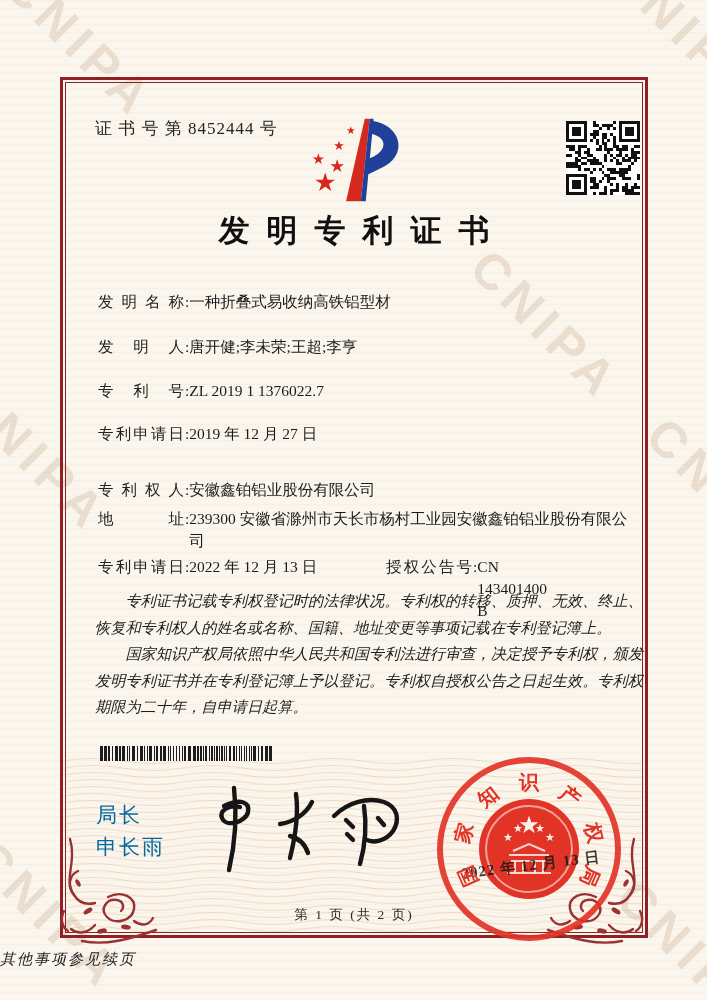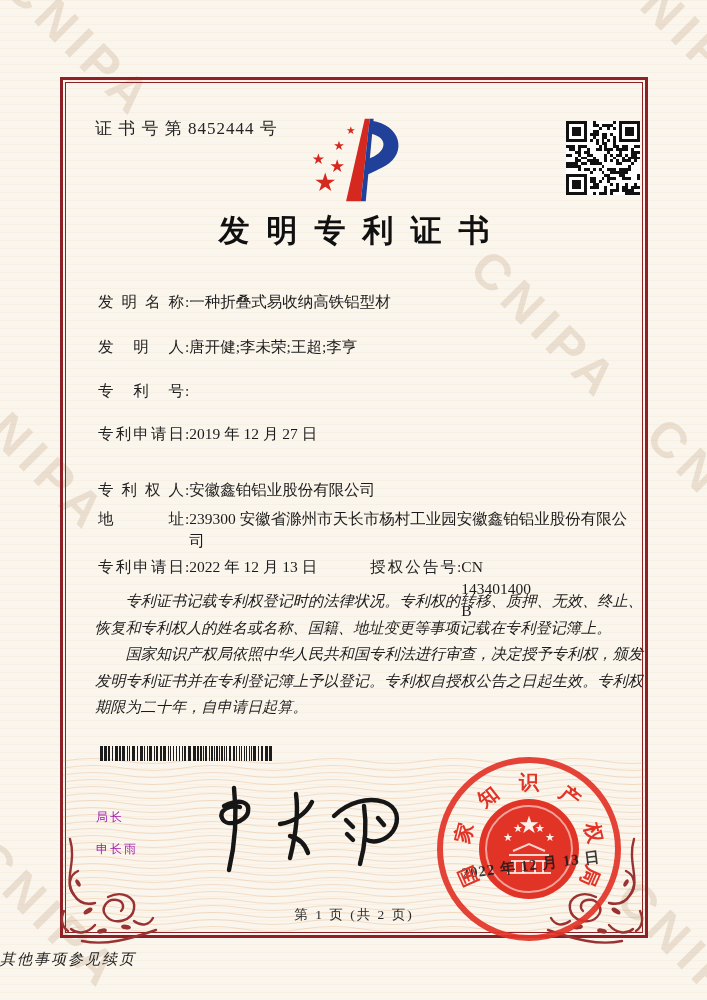--- a/index.html
+++ b/index.html
@@ -31,31 +31,31 @@
     position:absolute;left:60px;top:210px;width:588px;text-align:center;
     font-size:31px;font-weight:bold;letter-spacing:17px;text-indent:17px;color:#101010;
   }
   .row{position:absolute;left:98px;display:flex;font-size:15.5px;line-height:22px;}
   .flabel{
     display:inline-block;width:86px;flex:0 0 86px;
     text-align:justify;text-align-last:justify;color:#222;
   }
   .colon{margin-left:1px;}
   .fvalue{max-width:448px;color:#1b1b1b;}
-  .pair2{position:absolute;left:272px;top:0;display:flex;}
+  .pair2{position:absolute;left:288px;top:0;display:flex;}
   .paras{
     position:absolute;left:95px;top:588px;width:548px;
     font-size:15.2px;line-height:26.5px;font-style:italic;color:#1c1c1c;text-align:justify;
   }
   .paras p{margin:0;text-indent:2em;}
   .guilloche{position:absolute;left:63px;top:756px;width:582px;height:179px;pointer-events:none;}
   .barcode{position:absolute;left:100px;top:746px;width:180px;height:15px;font-size:0;}
   .barcode span{display:inline-block;height:15px;background:#1c1c1c;vertical-align:top;}
-  .director{position:absolute;left:96px;top:801px;font-family:Liberation Sans, sans-serif;
-    font-size:12px;color:#a21caf;line-height:32px;letter-spacing:2px;}
+  .director{position:absolute;left:96px;top:801px;font-family:Liberation Mono, monospace;
+    font-size:21px;color:#0369a1;line-height:32px;letter-spacing:2px;}
   .signature{position:absolute;left:196px;top:776px;width:215px;height:102px;}
   .flourish{position:absolute;width:118px;height:118px;top:833px;}
   .flourish.fl-left{left:50px;}
   .flourish.fl-right{left:536px;transform:scaleX(-1);}
   .seal{position:absolute;left:432px;top:752px;width:194px;height:194px;}
   .seal-ring{position:absolute;inset:5px;border:6px solid rgba(226,51,39,.92);border-radius:50%;}
   .seal-emblem{position:absolute;left:45px;top:45px;width:104px;height:104px;}
   .seal-char{
     position:absolute;left:50%;top:50%;width:24px;height:24px;margin:-12px 0 0 -12px;
     text-align:center;line-height:24px;font-size:20px;font-weight:bold;color:#e23327;
@@ -342,20 +342,21 @@
   <div class="fvalue">一种折叠式易收纳高铁铝型材</div>
 </div>
 <div class="row" style="top:336px">
   <span class="flabel">发明人</span>
     <span class="colon">:</span>
   <div class="fvalue">唐开健;李未荣;王超;李亨</div>
 </div>
 <div class="row" style="top:380px">
   <span class="flabel">专利号</span>
     <span class="colon">:</span>
+  <div class="fvalue">ZL 2019 1 1376022.7</div>
 </div>
 <div class="row" style="top:423px">
   <span class="flabel">专利申请日</span>
     <span class="colon">:</span>
   <div class="fvalue">2019 年 12 月 27 日</div>
 </div>
 <div class="row" style="top:479px">
   <span class="flabel">专利权人</span>
     <span class="colon">:</span>
   <div class="fvalue">安徽鑫铂铝业股份有限公司</div>

